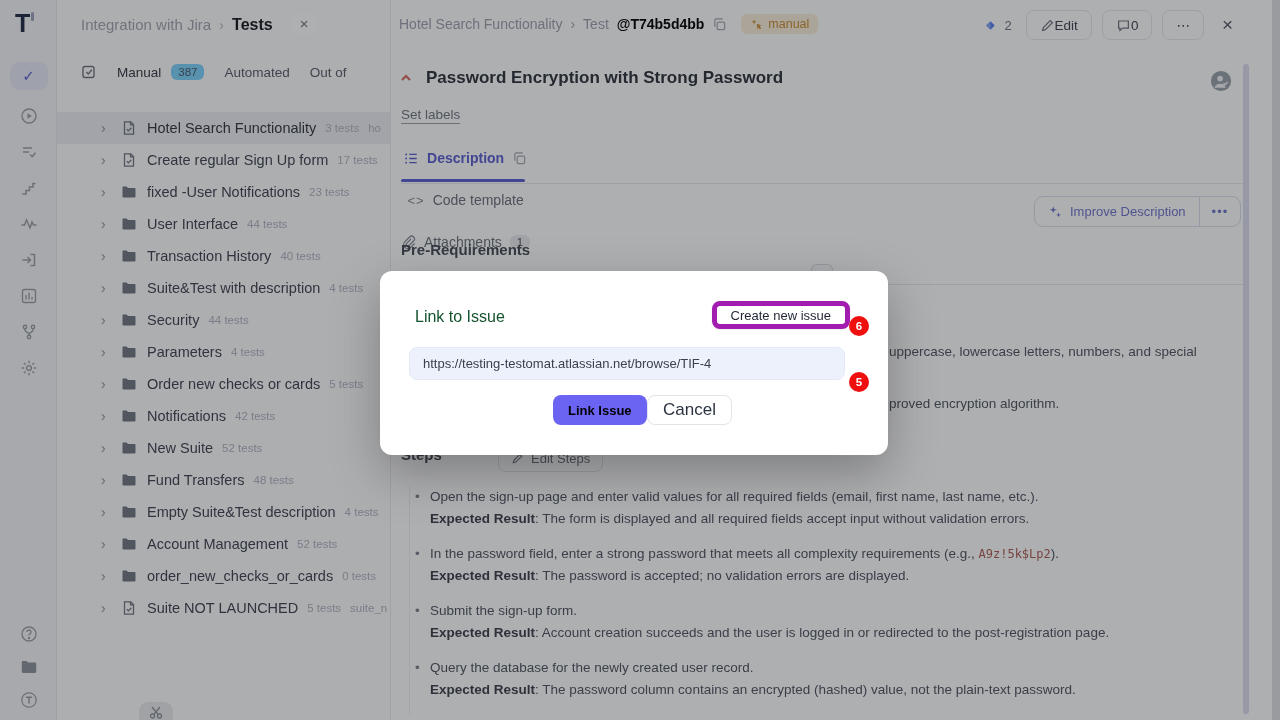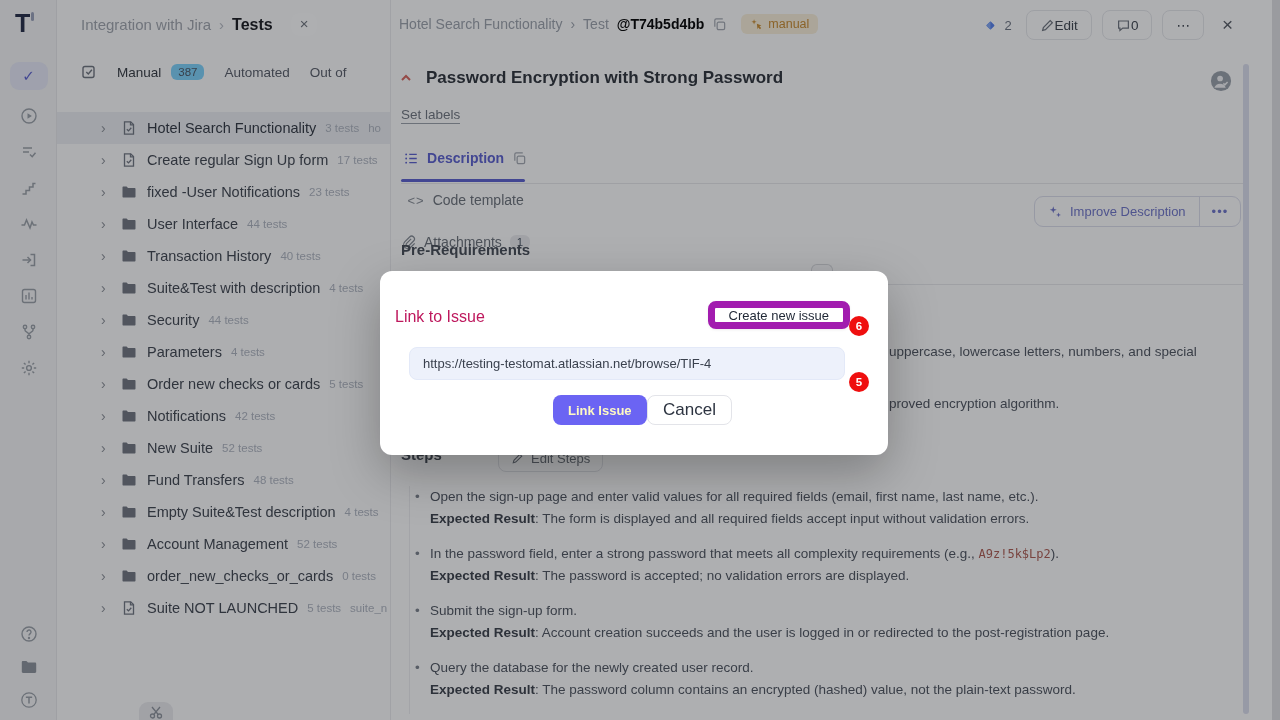--- a/index.html
+++ b/index.html
@@ -79,24 +79,24 @@
   .steps li { position:relative; padding-left:20px; margin-bottom:13px; font-size:13.5px; line-height:22px; color:#4d535e; }
   .steps li::before { content:"•"; position:absolute; left:5px; top:0; color:#7c828c; }
   .step-exp b { color:#3a3f49; }
   .code-tok { font-family:"DejaVu Sans Mono","Liberation Mono",monospace; font-size:12px; color:#ad5a50; }
   .main-scroll { position:absolute; left:852px; top:64px; width:6px; height:650px; background:#dcdfef; border-radius:3px; }
   .win-scroll { position:absolute; left:1272px; top:0; width:8px; height:720px; background:#e0e1e4; z-index:4; }
 
   
   .overlay { position:fixed; inset:0; background:rgba(24,26,31,0.35); z-index:40; }
   .modal { position:fixed; left:380px; top:271px; width:508px; height:184px; background:#fff; border-radius:12px; box-shadow:0 18px 50px rgba(0,0,0,.28); z-index:50; }
-  .modal-title { position:absolute; left:15px; top:37px; font-size:16px; color:#be185d; }
-  .create-btn { position:absolute; right:38px; top:30px; height:28px; padding:0 14px; background:#fff; border:7px solid #a21caf; border-radius:8px; box-shadow:0 1px 3px rgba(0,0,0,.07); font-size:13px; color:#1f2735; display:flex; align-items:center; }
+  .modal-title { position:absolute; left:35px; top:37px; font-size:16px; color:#14532d; }
+  .create-btn { position:absolute; right:38px; top:30px; height:28px; padding:0 14px; background:#fff; border:5px solid #a21caf; border-radius:8px; box-shadow:0 1px 3px rgba(0,0,0,.07); font-size:13px; color:#1f2735; display:flex; align-items:center; }
   .modal-input { position:absolute; left:29px; top:76px; width:436px; height:33px; background:#edf1fb; border:1px solid #e3e9f8; border-radius:8px; padding:0 13px; font-size:13px; color:#3a414e; font-family:"Liberation Sans","DejaVu Sans",sans-serif; }
-  .link-btn { position:absolute; left:173px; top:124px; height:30px; padding:5px 15px; background:#6b64f3; color:#fef9c3; border:none; border-radius:8px; font-size:13px; font-weight:bold; }
+  .link-btn { position:absolute; left:173px; top:124px; height:30px; padding:5px 15px; background:#6b64f3; color:#000000; border:none; border-radius:8px; font-size:13px; font-weight:bold; }
   .cancel-btn { position:absolute; left:267px; top:124px; height:30px; padding:0 15px; background:#fff; border:1px solid #e3e4e9; border-radius:8px; font-size:17px; color:#2c3340; }
   .num-badge { position:fixed; width:20px; height:20px; border-radius:50%; background:#ef0f0f; color:#fff; font-size:11.5px; font-weight:bold; display:flex; align-items:center; justify-content:center; z-index:60; }
   #badge6 { left:849px; top:316px; }
   #badge5 { left:849px; top:372px; }
 </style>
 </head>
 <body>
 
 <nav id="rail">
   <div class="logo">T<span class="logo-tick"></span></div>

